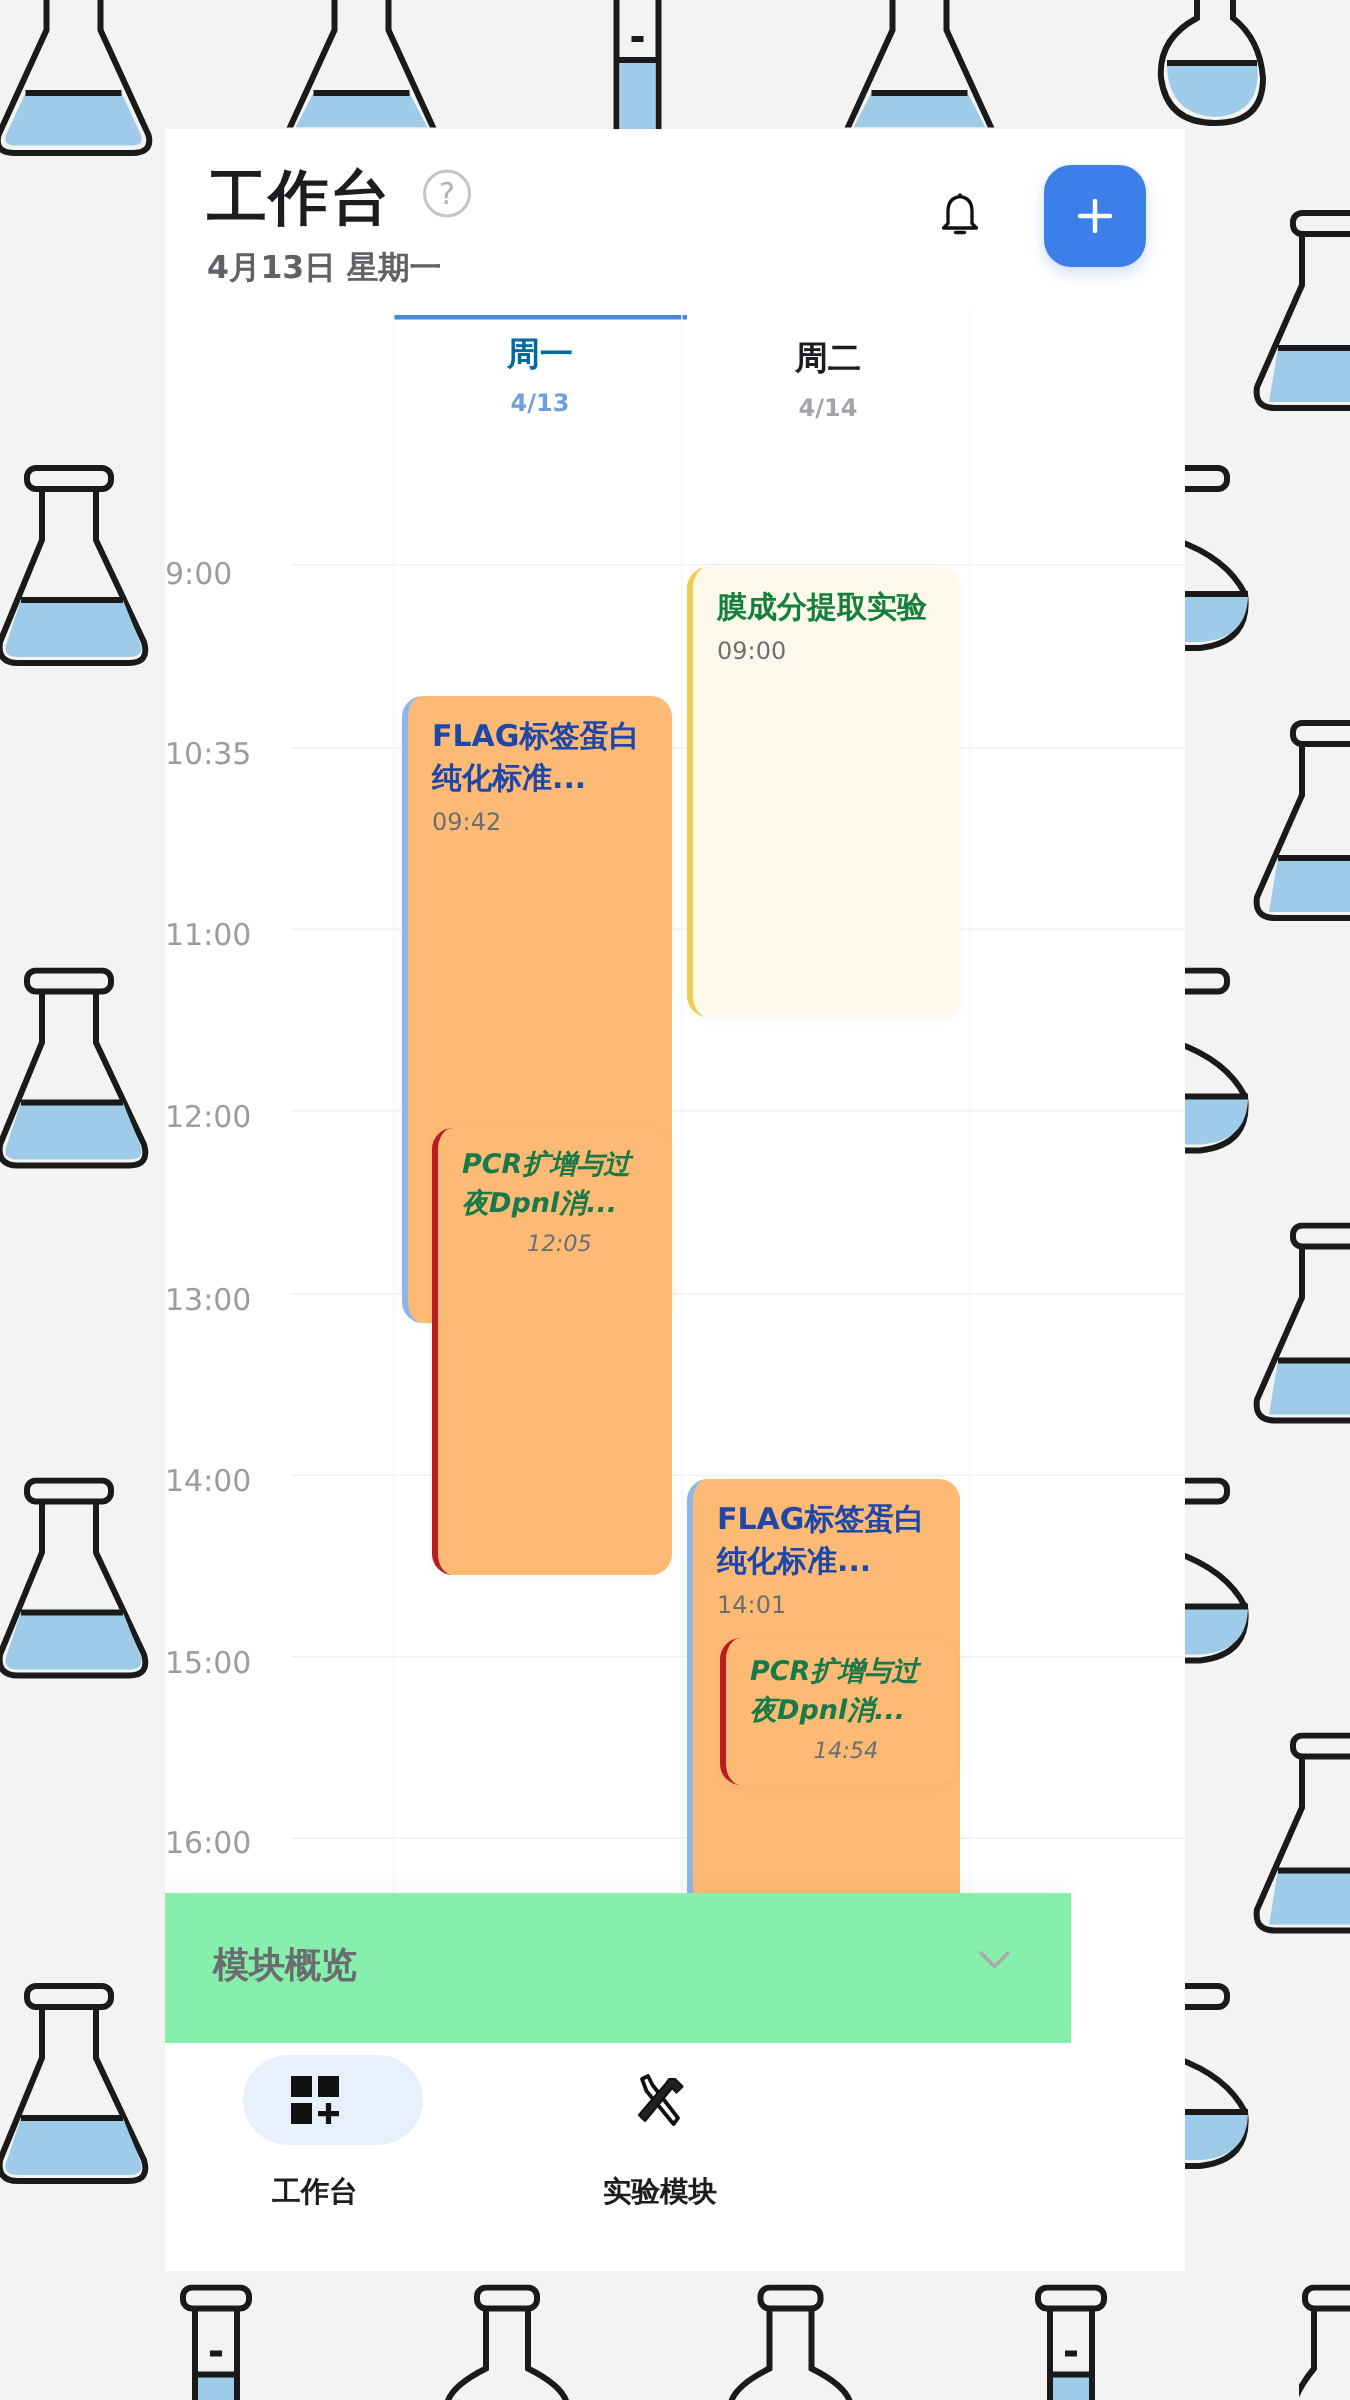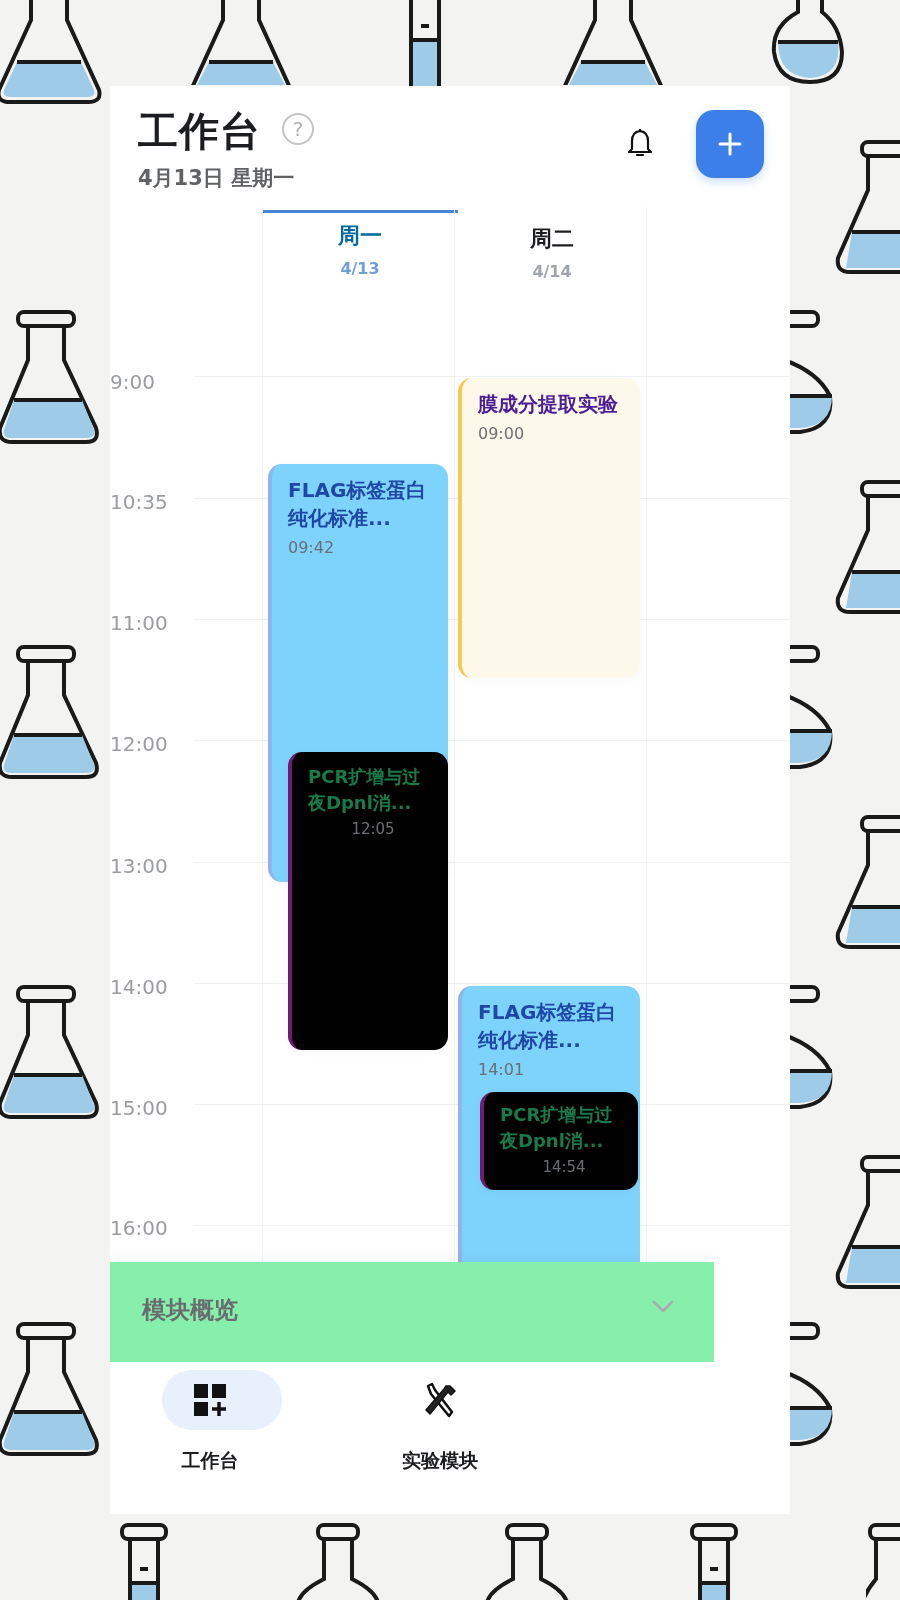--- a/index.html
+++ b/index.html
@@ -61,25 +61,25 @@
     .hour-line { position: absolute; left: 84px; right: 0; height: 1px; background: #f0f1f3; }
     .hour-label { position: absolute; left: 0; width: 80px; font-size: 20px; color: #9a9ca1; }
     .col-divider { position: absolute; top: -170px; width: 1px; height: 1120px; background: #f4f5f7; }
 
     .event {
       position: absolute; border-radius: 14px; padding: 12px 10px 0 16px; overflow: hidden;
       box-shadow: 0 2px 8px rgba(0,0,0,0.04);
     }
     .event .ev-title { font-size: 20px; font-weight: 700; line-height: 28px; }
     .event .ev-time { font-size: 16px; color: #6b6e73; margin-top: 6px; }
-    .ev-blue { background: #7dd3fc; border-left: 4px solid #8fb5ea; }
+    .ev-blue { background: #fdba74; border-left: 4px solid #8fb5ea; }
     .ev-blue .ev-title { color: #1f47a8; }
     .ev-yellow { background: #fdf9ea; border-left: 4px solid #f0cc52; }
-    .ev-yellow .ev-title { color: #4c1d95; }
-    .ev-green { background: #000000; border-left: 4px solid #701a75; }
+    .ev-yellow .ev-title { color: #15803d; }
+    .ev-green { background: #fdba74; border-left: 4px solid #b91c1c; font-style: italic; }
     .ev-green .ev-title { color: #187a48; font-size: 18px; line-height: 26px; }
     .ev-green .ev-time { font-size: 15px; margin-top: 4px; text-align: center; }
 
     
     .module-overview {
       position: absolute; left: 0; top: 1176px; width: 604px; height: 100px;
       background: #86efac; box-shadow: 0 -6px 14px rgba(0,0,0,0.03);
     }
     .module-title { position: absolute; left: 32px; top: 32px; font-size: 24px; font-weight: 700; color: #6a6c70; }
     .chevron-icon { position: absolute; right: 40px; top: 38px; width: 22px; height: 14px; }

